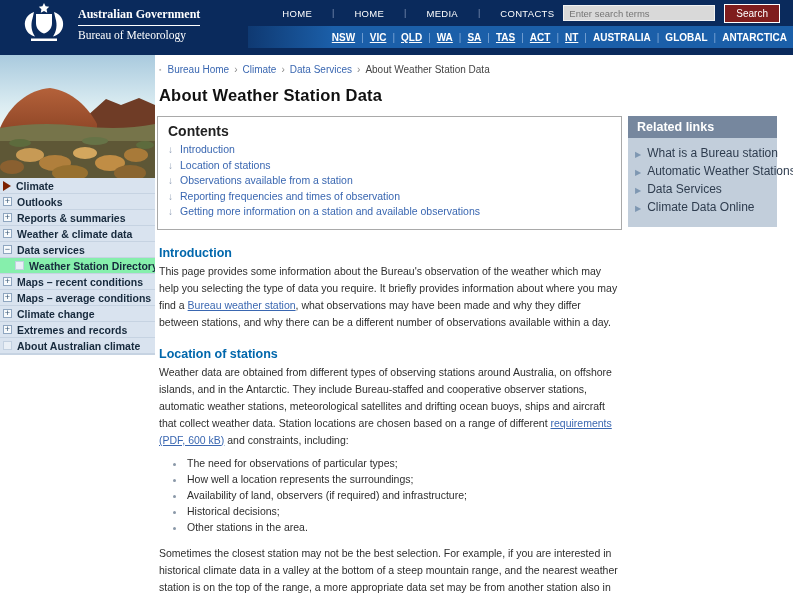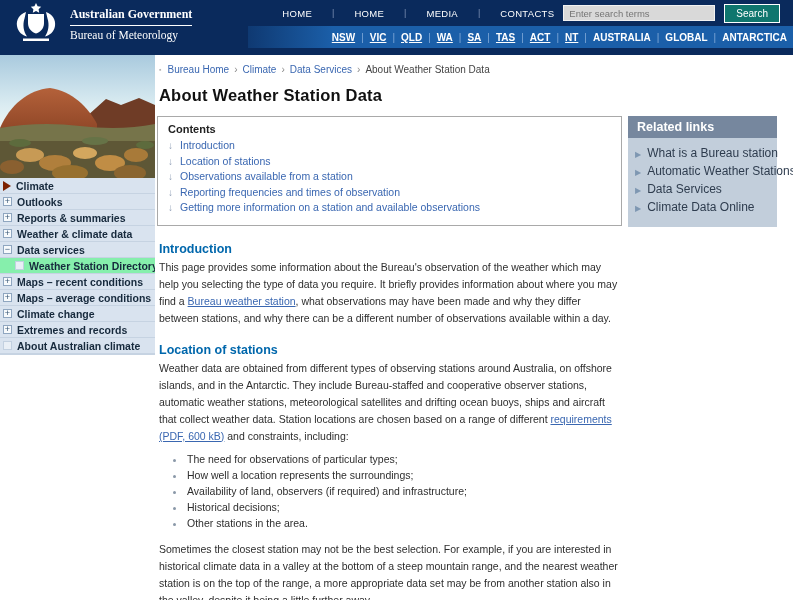--- a/index.html
+++ b/index.html
@@ -19,39 +19,39 @@
     gap: 9px; padding-right: 13px;
   }
   .top-links { display: flex; align-items: center; gap: 20px; }
   .top-links a { color: #fff; font-size: 9.5px; text-decoration: none; letter-spacing: .3px; cursor: pointer; }
   .tsep { color: #7e92b4; font-size: 9px; }
   .search-input {
     width: 152px; height: 16px; background: #d9d9d9; border: 1px solid #f2f2f2;
     font-size: 9.5px; color: #777; padding: 0 5px; font-family: "Liberation Sans", sans-serif;
   }
   .search-btn {
-    height: 19px; padding: 0 11px; background: #0f766e; color: #fff;
+    height: 19px; padding: 0 11px; background: #7f1d1d; color: #fff;
     border: 1px solid #fff; font-size: 10px; cursor: pointer;
     font-family: "Liberation Sans", sans-serif;
   }
   .statebar {
     height: 22px;
     background: linear-gradient(90deg, #0a2a5c 0%, #0a2a5c 27%, #1b5fa9 42%, #1b5fa9 100%);
     display: flex; align-items: center; justify-content: flex-end; 
   }
   .state-links { display: flex; align-items: center; }
   .state-links a { color: #fff; font-size: 10px; font-weight: bold; margin: 0 6px; cursor: pointer; }
   .state-links a.state { text-decoration: underline; }
   .state-links a.region { text-decoration: none; }
   .ssep { color: #7fa8d6; font-size: 10px; }
   .navy-strip { height: 7px; background: #0a2a5c; }
   .logo {
     position: absolute; top: 0; left: 0; width: 248px; height: 48px;
     background: #0a2a5c; display: flex; align-items: center; gap: 11px;
-    padding-left: 13px; cursor: pointer; text-decoration: none;
+    padding-left: 21px; cursor: pointer; text-decoration: none;
   }
   .crest { flex: none; display: block; margin-top: 2px; }
   .logo-text { display: flex; flex-direction: column; }
   .logo-text .gov {
     font-family: "Liberation Serif", serif; font-weight: bold; font-size: 12px;
     color: #fff; border-bottom: 1px solid #fff; padding-bottom: 3px; margin-bottom: 3px;
     white-space: nowrap;
   }
   .logo-text .bureau {
     font-family: "Liberation Serif", serif; font-size: 11.5px; color: #fff; white-space: nowrap;
@@ -88,21 +88,21 @@
   .breadcrumb a { color: #3a67b1; text-decoration: none; cursor: pointer; }
   .crumb-bullet { color: #b5b5b5; font-size: 7px; margin-right: 6px; }
   .crumb-sep { color: #8a8a8a; margin: 0 5px; font-size: 10px; }
   .crumb-current { color: #444; }
   h1 { font-size: 16.5px; color: #111; font-weight: bold; margin: 2px 0 11px 2px; letter-spacing: .2px; }
 
   .columns { display: flex; align-items: flex-start; }
   .content { flex: none; width: 465px; }
 
   .contents-box { border: 1px solid #a9a9a9; padding: 6px 10px 9px; margin-bottom: 4px; background: #fff; }
-  .contents-title { font-size: 11px; font-weight: bold; color: #222; margin-bottom: 3px; }
+  .contents-title { font-size: 14px; font-weight: bold; color: #222; margin-bottom: 3px; }
   .c-row { display: flex; align-items: baseline; gap: 7px; line-height: 15.5px; }
   .dl { color: #93a1b8; font-size: 10px; flex: none; }
   .clink { color: #3a67b1; font-size: 10.5px; text-decoration: none; cursor: pointer; }
 
   h2 { font-size: 12.5px; font-weight: bold; color: #0067ac; margin: 16px 0 3px 2px; }
   #sections p { font-size: 10.5px; line-height: 17px; color: #2e2e2e; margin: 2px 2px 6px; }
   #sections a.ilink { color: #3a67b1; text-decoration: underline; cursor: pointer; }
   #sections ul { list-style: disc; padding-left: 26px; margin: 4px 0 10px 2px; }
   #sections li { font-size: 10.5px; line-height: 16px; color: #2e2e2e; padding-left: 2px; }
   #sections li::marker { color: #8a98a8; font-size: 9px; }

